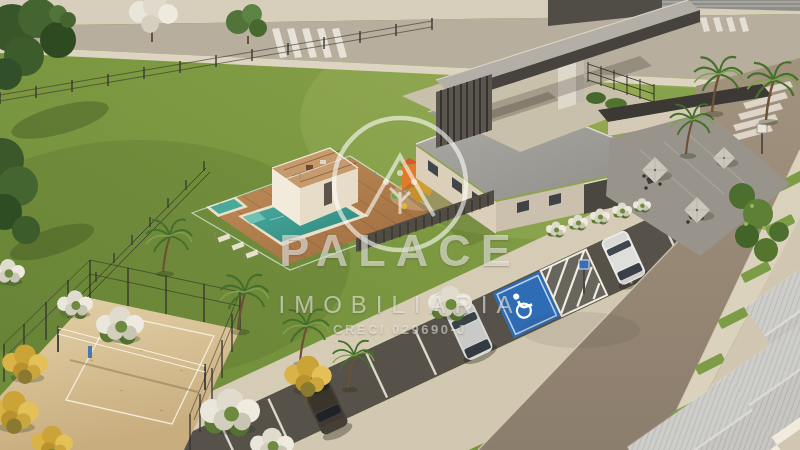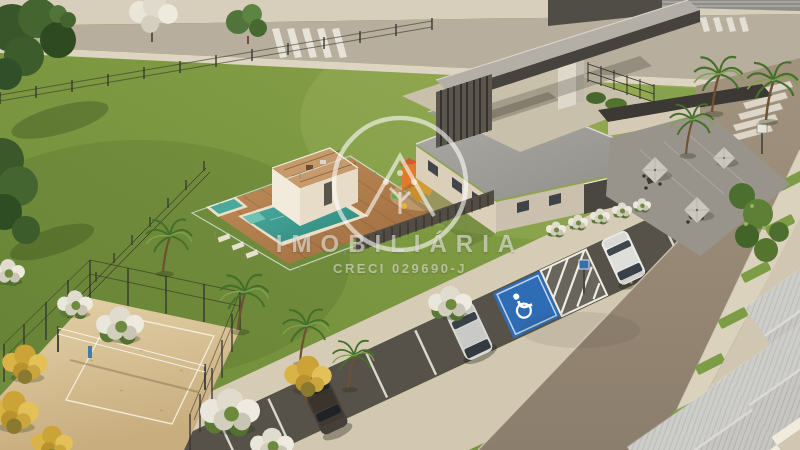--- a/index.html
+++ b/index.html
@@ -3,21 +3,21 @@
 <meta charset="utf-8">
 <style>
   html,body{margin:0;padding:0;background:#222;}
   .stage{position:relative;width:800px;height:450px;overflow:hidden;font-family:"Liberation Sans",sans-serif;}
   .stage svg.scene{position:absolute;left:0;top:0;}
   .wm{position:absolute;left:50%;top:112px;transform:translateX(-50%);width:460px;
       text-align:center;color:rgba(252,252,250,0.55);pointer-events:none;
       text-shadow:0 1px 2px rgba(80,70,50,0.35);}
   .wm .logo{display:block;margin:0 auto -34px auto;}
   .wm .brand{font-size:45px;font-weight:700;letter-spacing:10px;line-height:1.0;}
-  .wm .sub{font-size:24px;font-weight:700;letter-spacing:9px;margin-top:2px;}
+  .wm .sub{font-size:24px;font-weight:400;letter-spacing:9px;margin-top:18px;}
   .wm .lic{font-size:13px;font-weight:700;letter-spacing:2.5px;margin-top:3px;color:rgba(252,252,250,0.5);}
 </style>
 </head>
 <body>
 
 <div class="stage">
 <svg class="scene" width="800" height="450" viewBox="0 0 800 450">
 <defs>
   <linearGradient id="lg" x1="0" y1="1" x2="1" y2="0">
     <stop offset="0" stop-color="#6d8a39"></stop>
@@ -448,16 +448,17 @@
   <svg class="logo" width="160" height="150" viewBox="0 0 160 150">
     <g stroke="rgba(253,253,250,0.6)" fill="none">
       <circle cx="80" cy="72" r="66" stroke-width="4.5"></circle>
       <path d="M46,104 L80,44 L114,104" stroke-width="4"></path>
       <path d="M80,102 V80 M80,86 L70,76 M80,90 L90,80" stroke-width="3"></path>
       <circle cx="66" cy="70" r="3" fill="rgba(253,253,250,0.6)" stroke="none"></circle>
       <circle cx="80" cy="61" r="3" fill="rgba(253,253,250,0.6)" stroke="none"></circle>
       <circle cx="94" cy="70" r="3" fill="rgba(253,253,250,0.6)" stroke="none"></circle>
     </g>
   </svg>
+  <div class="brand">PALACE</div>
   <div class="sub">IMOBILIÁRIA</div>
   <div class="lic">CRECI 029690-J</div>
 </div>
 </div>
 
 </body></html>

